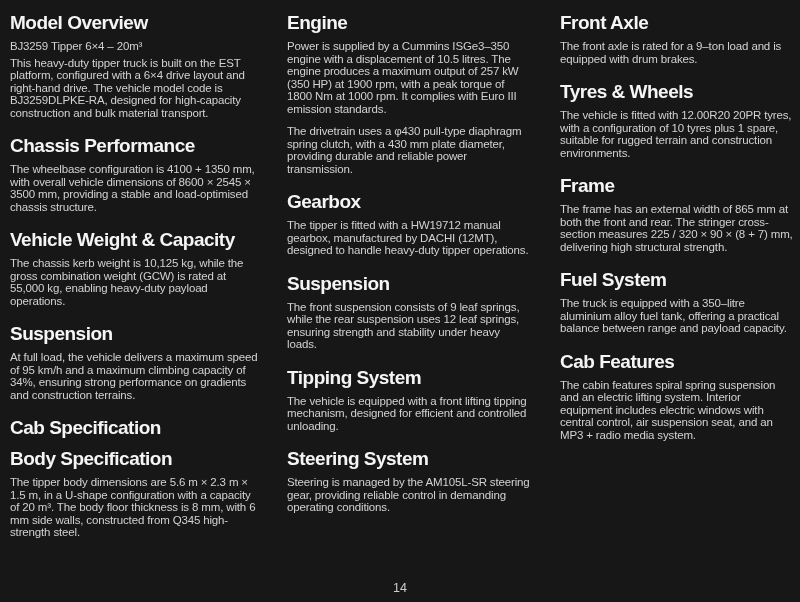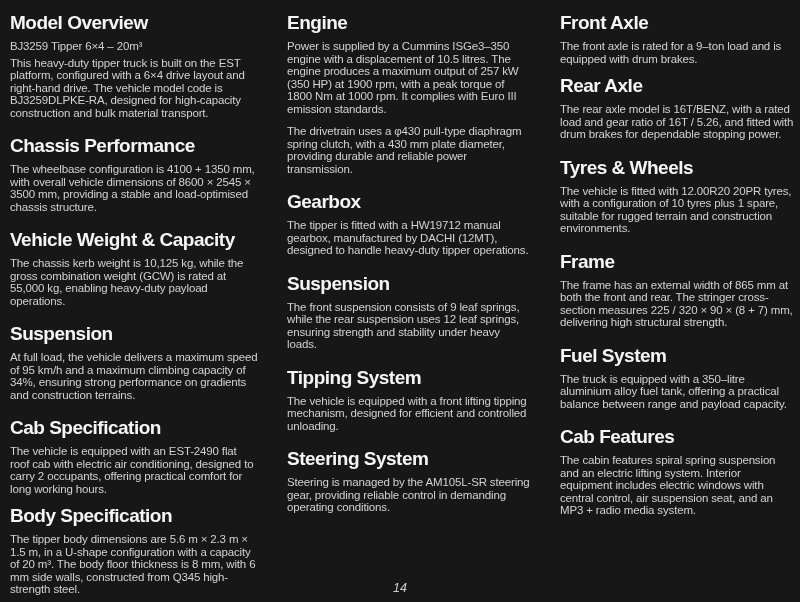--- a/index.html
+++ b/index.html
@@ -38,21 +38,20 @@
     letter-spacing:-0.15px;
   }
   .sec p + p { margin-top:4px; }
   .pagenum {
     position:absolute;
     bottom:7px; left:0; width:100%;
     text-align:center;
     font-size:12.5px;
     color:#cdcdcd;
     letter-spacing:0;
-    font-style:italic;
   }
 </style>
 </head>
 <body>
 
 <div class="page">
 
   <div class="col">
     <section class="sec first">
       <h2>Model Overview</h2>
@@ -66,21 +65,20 @@
     <section class="sec">
       <h2>Vehicle Weight &amp; Capacity</h2>
       <p>The chassis kerb weight is 10,125 kg, while the gross combination weight (GCW) is rated at 55,000 kg, enabling heavy-duty payload operations.</p>
     </section>
     <section class="sec">
       <h2>Suspension</h2>
       <p>At full load, the vehicle delivers a maximum speed of 95 km/h and a maximum climbing capacity of 34%, ensuring strong performance on gradients and construction terrains.</p>
     </section>
     <section class="sec">
       <h2>Cab Specification</h2>
-      <p>The vehicle is equipped with an EST-2490 flat roof cab with electric air conditioning, designed to carry 2 occupants, offering practical comfort for long working hours.</p>
     </section>
     <section class="sec tight">
       <h2>Body Specification</h2>
       <p>The tipper body dimensions are 5.6 m × 2.3 m × 1.5 m, in a U-shape configuration with a capacity of 20 m³. The body floor thickness is 8 mm, with 6 mm side walls, constructed from Q345 high-strength steel.</p>
     </section>
   </div>
 
   <div class="col">
     <section class="sec first">
       <h2>Engine</h2>
@@ -105,24 +103,20 @@
       <h2>Steering System</h2>
       <p>Steering is managed by the AM105L-SR steering gear, providing reliable control in demanding operating conditions.</p>
     </section>
   </div>
 
   <div class="col">
     <section class="sec first">
       <h2>Front Axle</h2>
       <p>The front axle is rated for a 9–ton load and is equipped with drum brakes.</p>
     </section>
-    <section class="sec tight">
-      <h2>Rear Axle</h2>
-      <p>The rear axle model is 16T/BENZ, with a rated load and gear ratio of 16T / 5.26, and fitted with drum brakes for dependable stopping power.</p>
-    </section>
     <section class="sec loose">
       <h2>Tyres &amp; Wheels</h2>
       <p>The vehicle is fitted with 12.00R20 20PR tyres, with a configuration of 10 tyres plus 1 spare, suitable for rugged terrain and construction environments.</p>
     </section>
     <section class="sec">
       <h2>Frame</h2>
       <p>The frame has an external width of 865 mm at both the front and rear. The stringer cross-section measures 225 / 320 × 90 × (8 + 7) mm, delivering high structural strength.</p>
     </section>
     <section class="sec loose">
       <h2>Fuel System</h2>

